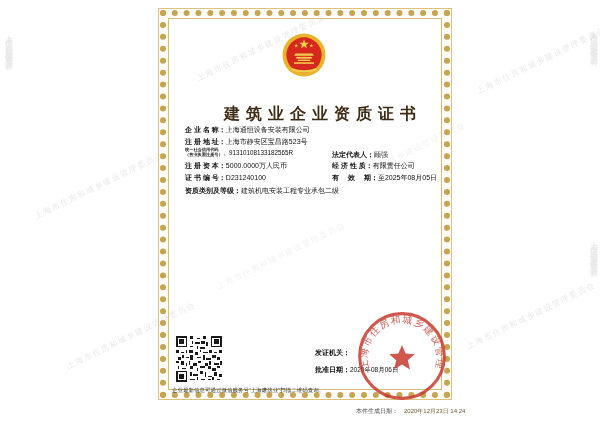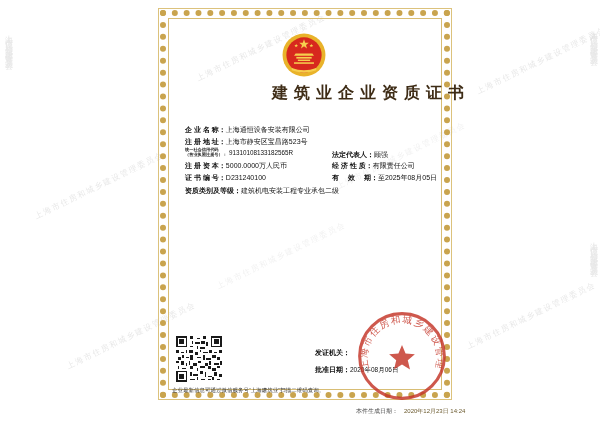--- a/index.html
+++ b/index.html
@@ -30,23 +30,23 @@
   }
   .cert-line{
     position:absolute;inset:9px;border:1px solid #d8bd74;box-sizing:border-box;
   }
 
   
   .emblem{position:absolute;left:281px;top:32px;width:46px;height:46px;}
 
   
   .title{
-    position:absolute;left:158px;top:83px;width:330px;text-align:center;
+    position:absolute;left:158px;top:104px;width:330px;text-align:center;
     font-family:"Liberation Serif", serif;font-weight:bold;
-    font-size:16px;letter-spacing:6px;color:#3e2c16;margin-left:48px;
+    font-size:16px;letter-spacing:6px;color:#3e2c16;
   }
 
   
   .field{position:absolute;font-size:7px;color:#111;white-space:nowrap;}
   .field .lab{font-weight:bold;}
   .field .val{font-weight:normal;}
   .credit-lab{
     display:inline-block;vertical-align:middle;
     font-size:4.2px;line-height:5px;font-weight:bold;text-align:justify;
   }

